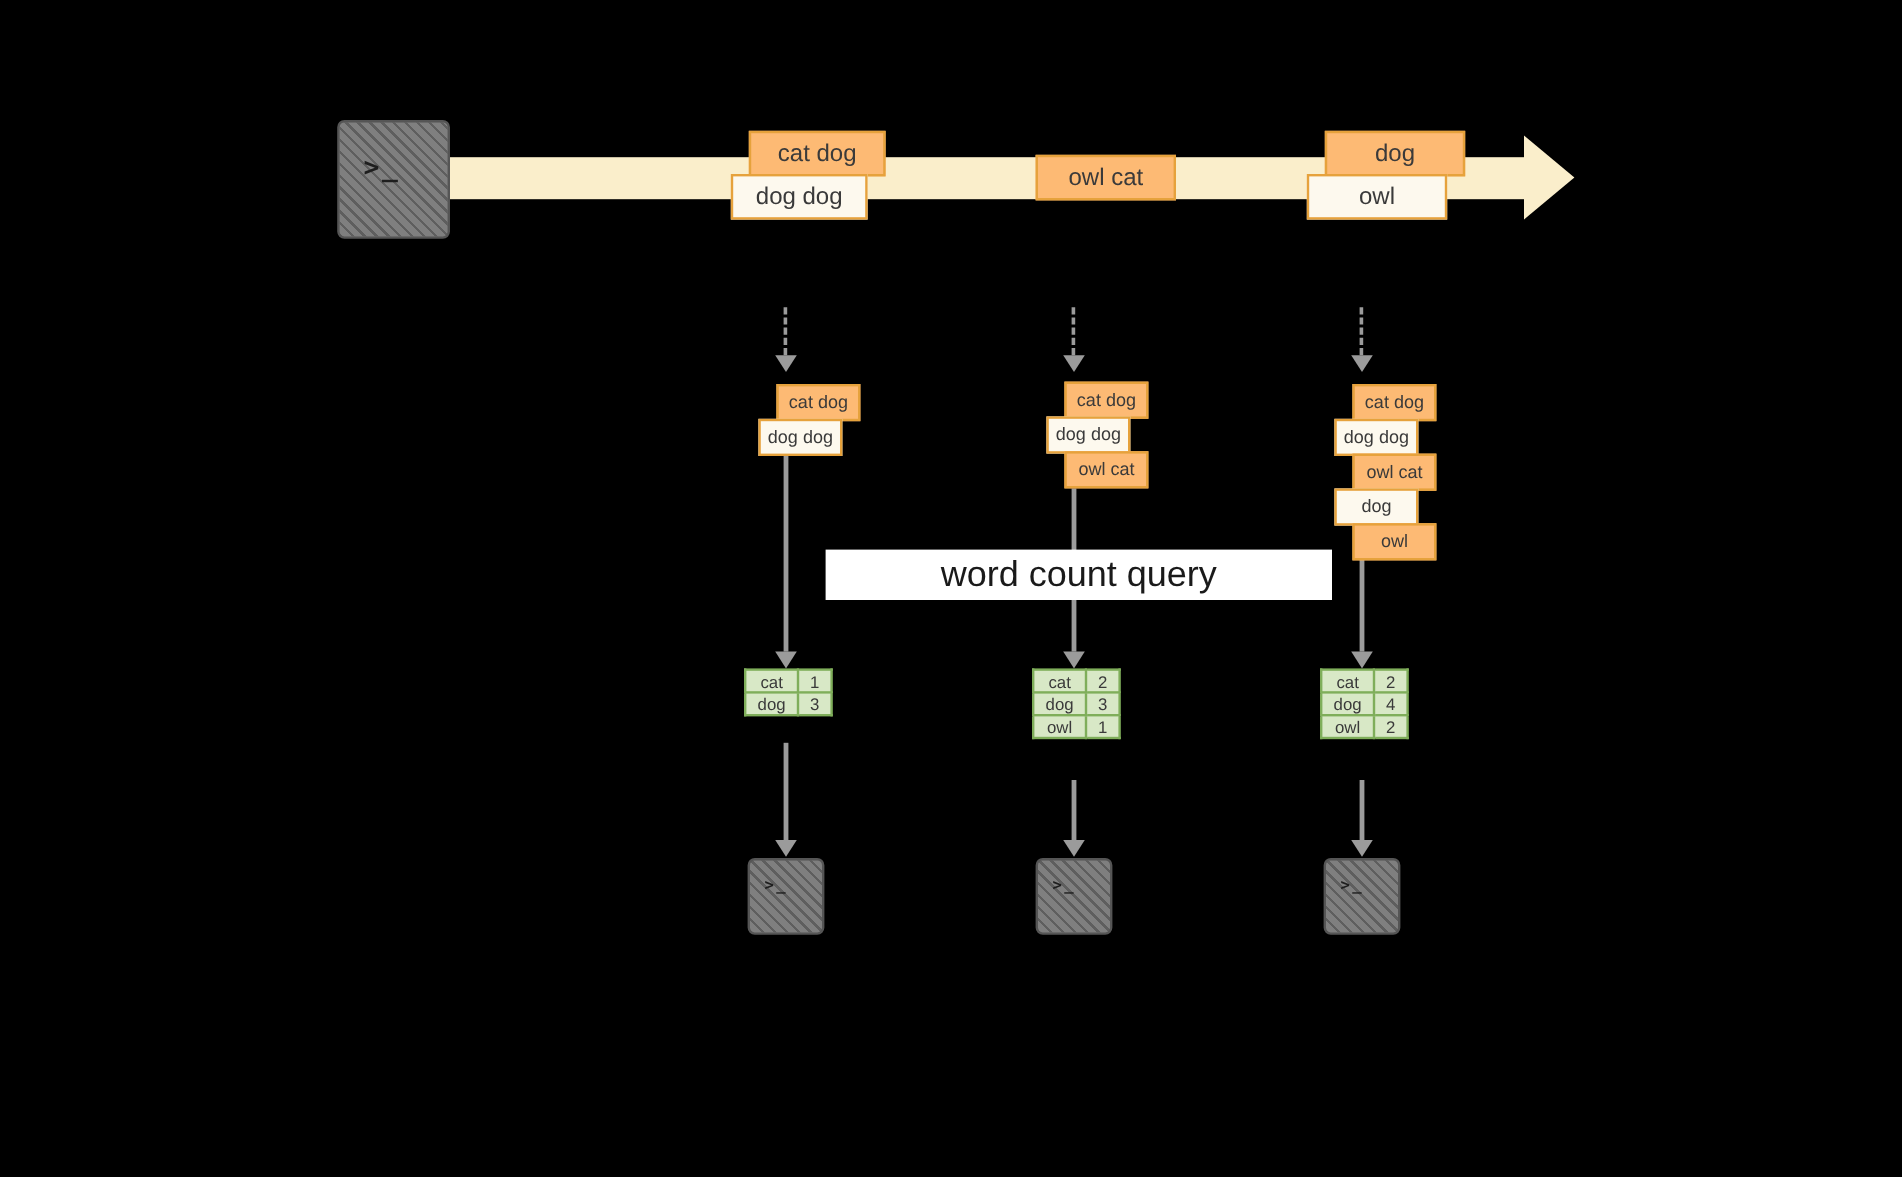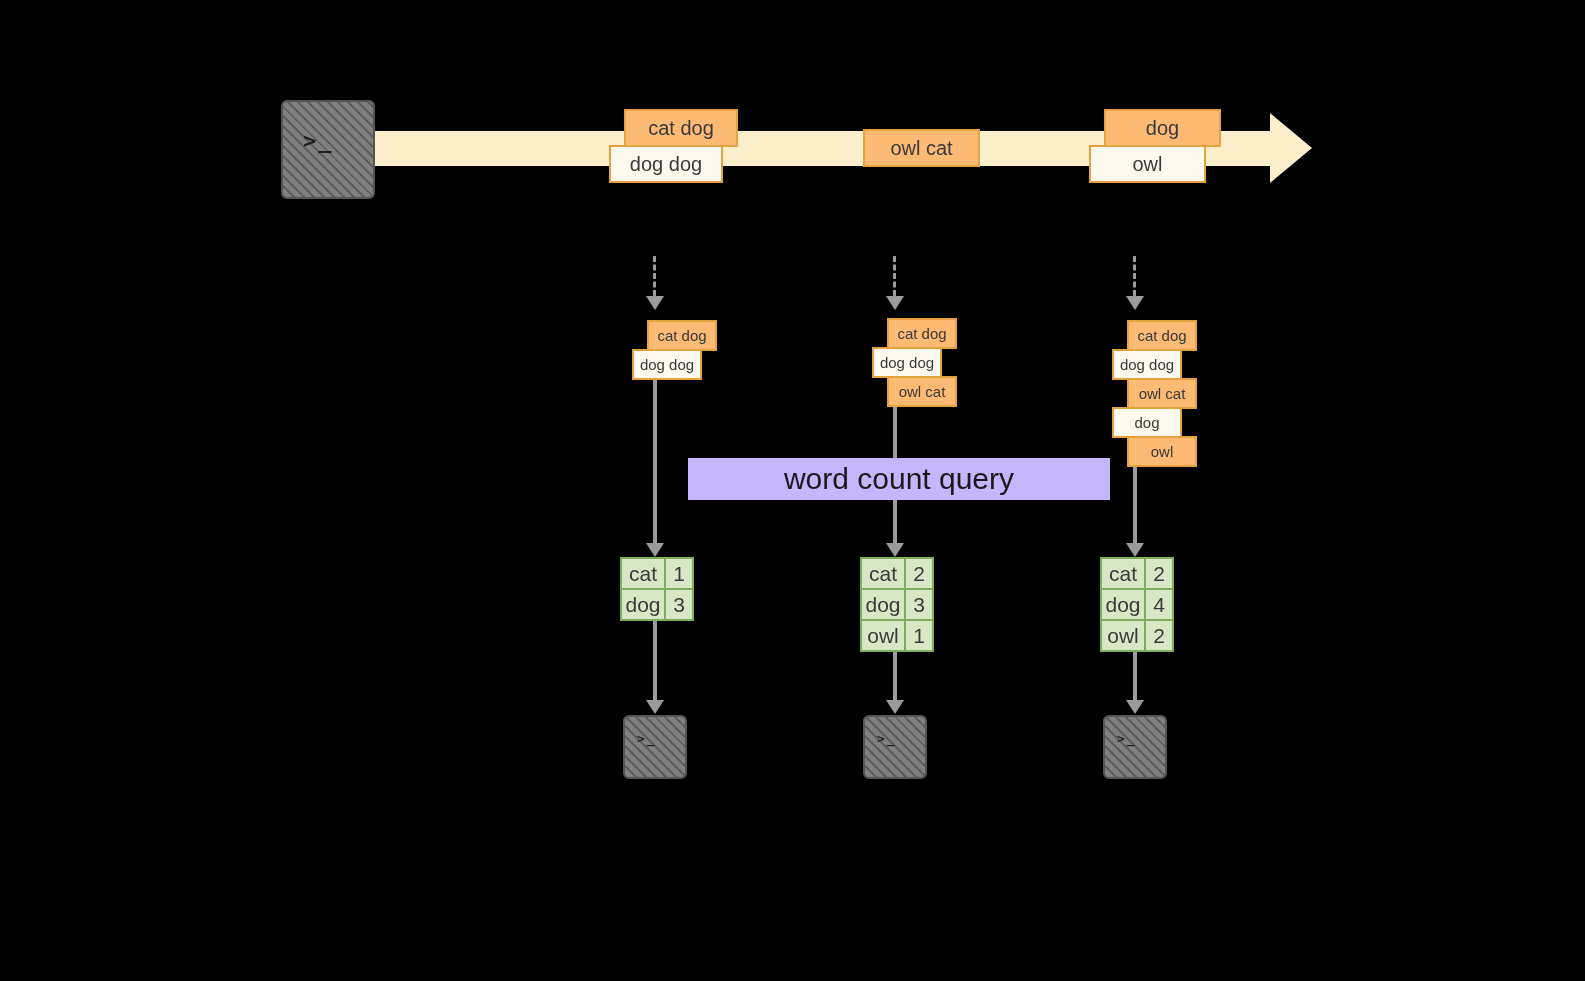--- a/index.html
+++ b/index.html
@@ -102,43 +102,43 @@
     width: 0; height: 0;
     border-left: 9px solid transparent;
     border-right: 9px solid transparent;
     border-top: 14px solid #9b9b9b;
     z-index: 2;
   }
 
   
   .banner {
     position: absolute;
-    background: #c4b5fd;
+    background: #ffffff;
     display: flex;
     align-items: center;
     justify-content: center;
     font-size: 30px;
     color: #1a1a1a;
     z-index: 5;
   }
 
   
   .gtable {
     position: absolute;
     border-collapse: collapse;
     z-index: 4;
   }
   .gtable td {
     box-sizing: border-box;
     border: 2px solid #7fae5a;
     background: #d8e8c6;
-    height: 31px;
+    height: 19px;
     padding: 0;
     text-align: center;
-    font-size: 21px;
+    font-size: 14px;
     color: #3a3a3a;
   }
   .gtable td.w { width: 44px; }
   .gtable td.c { width: 28px; }
 </style>
 </head>
 <body>
 
 <div class="canvas">
 

